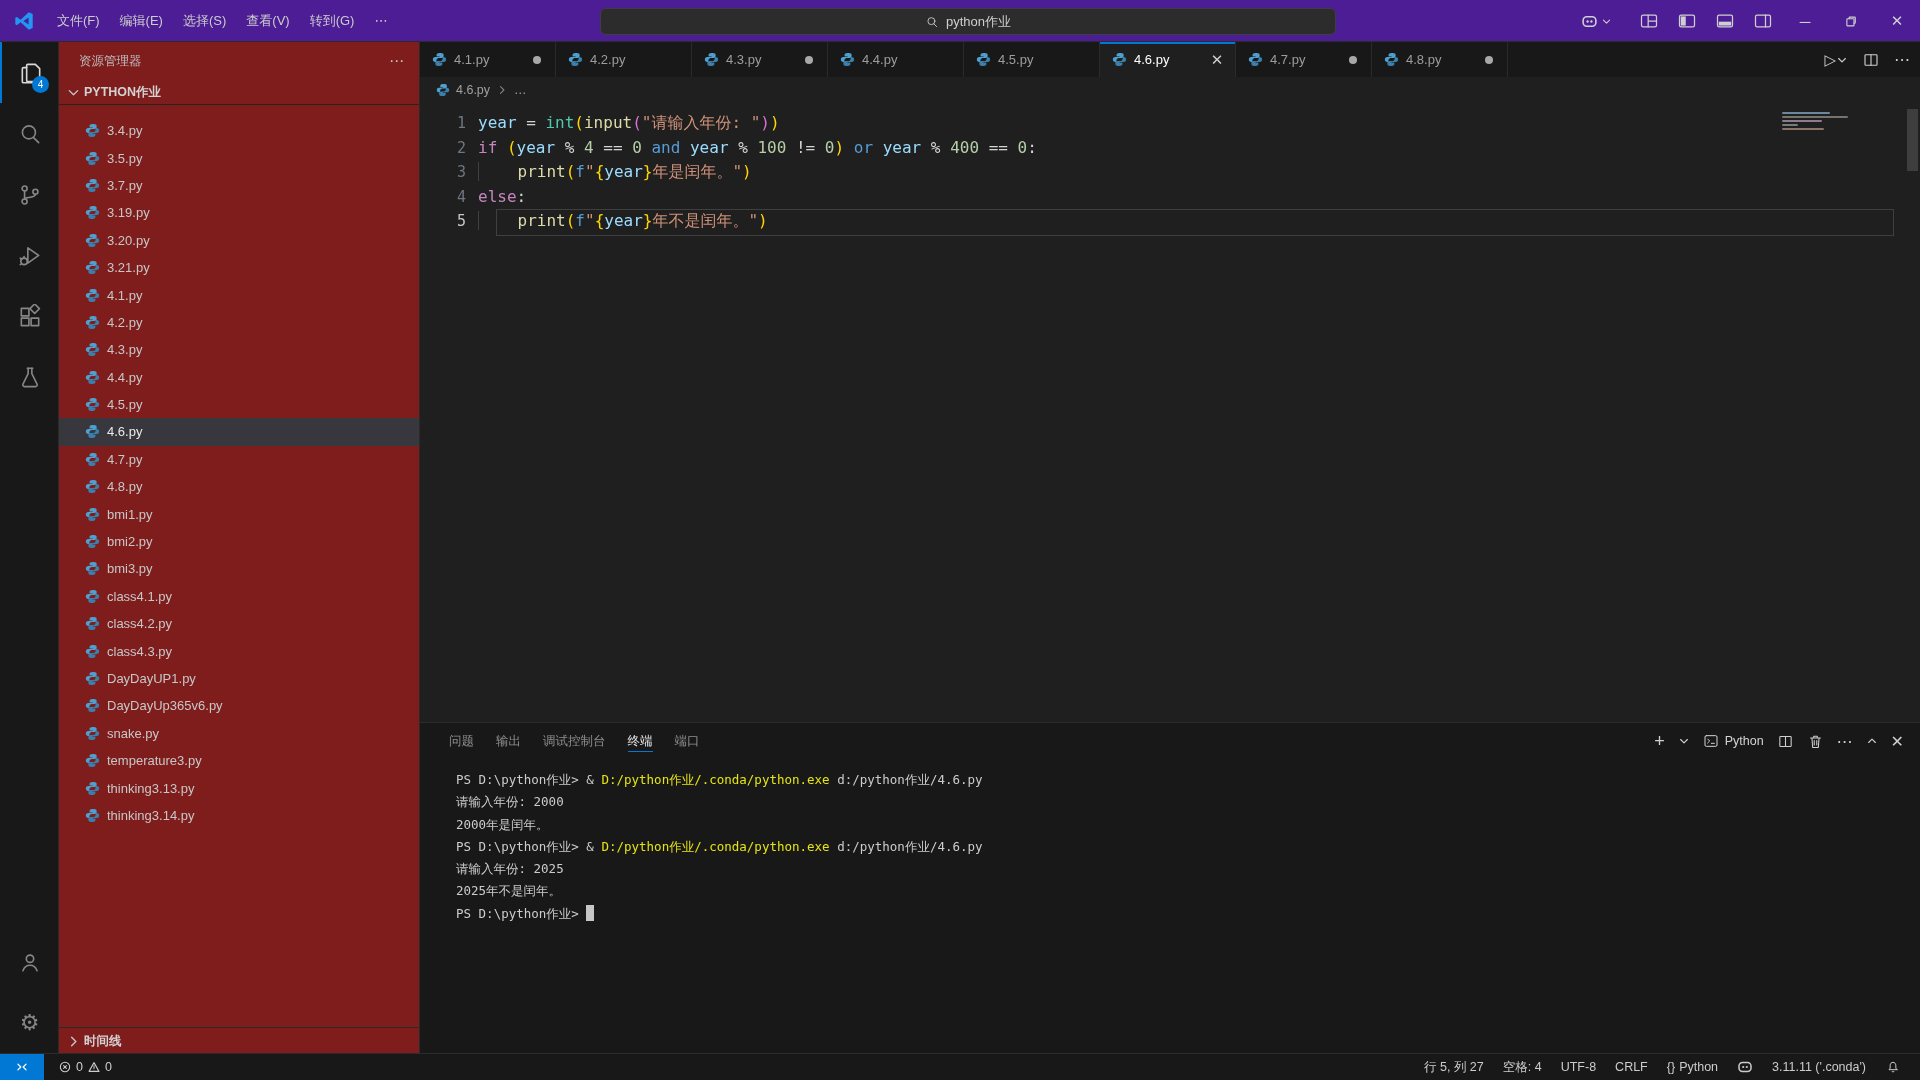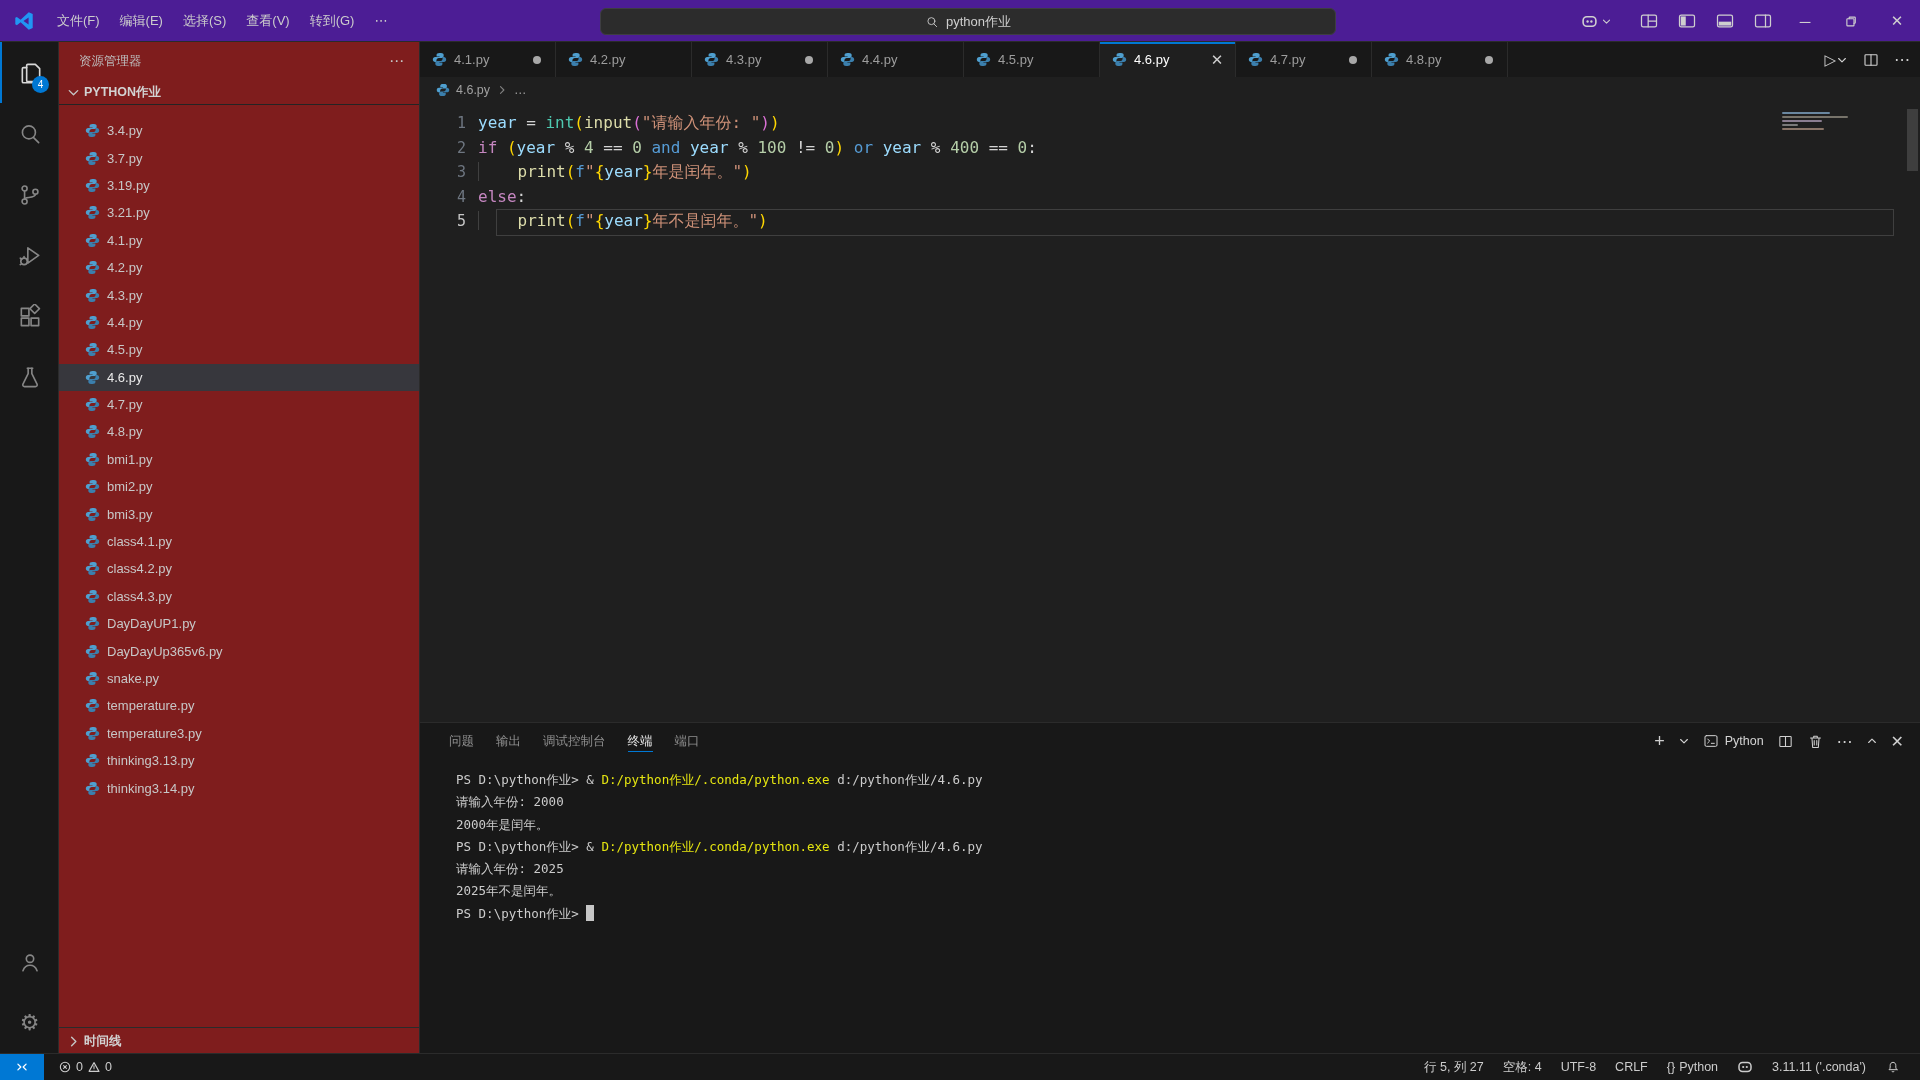--- a/index.html
+++ b/index.html
@@ -327,32 +327,44 @@
       <div class="file-row">
         <svg class="pyic" style="width: 15px; height: 15px;">
           <use href="#i-py"></use>
         </svg>
         <span class="file-label">3.4.py</span>
       </div>
       <div class="file-row">
         <svg class="pyic" style="width: 15px; height: 15px;">
           <use href="#i-py"></use>
         </svg>
+        <span class="file-label">3.5.py</span>
+      </div>
+      <div class="file-row">
+        <svg class="pyic" style="width: 15px; height: 15px;">
+          <use href="#i-py"></use>
+        </svg>
         <span class="file-label">3.7.py</span>
       </div>
       <div class="file-row">
         <svg class="pyic" style="width: 15px; height: 15px;">
           <use href="#i-py"></use>
         </svg>
         <span class="file-label">3.19.py</span>
       </div>
       <div class="file-row">
         <svg class="pyic" style="width: 15px; height: 15px;">
           <use href="#i-py"></use>
         </svg>
+        <span class="file-label">3.20.py</span>
+      </div>
+      <div class="file-row">
+        <svg class="pyic" style="width: 15px; height: 15px;">
+          <use href="#i-py"></use>
+        </svg>
         <span class="file-label">3.21.py</span>
       </div>
       <div class="file-row">
         <svg class="pyic" style="width: 15px; height: 15px;">
           <use href="#i-py"></use>
         </svg>
         <span class="file-label">4.1.py</span>
       </div>
       <div class="file-row">
         <svg class="pyic" style="width: 15px; height: 15px;">
@@ -442,26 +454,20 @@
         <svg class="pyic" style="width: 15px; height: 15px;">
           <use href="#i-py"></use>
         </svg>
         <span class="file-label">DayDayUp365v6.py</span>
       </div>
       <div class="file-row">
         <svg class="pyic" style="width: 15px; height: 15px;">
           <use href="#i-py"></use>
         </svg>
         <span class="file-label">snake.py</span>
-      </div>
-      <div class="file-row">
-        <svg class="pyic" style="width: 15px; height: 15px;">
-          <use href="#i-py"></use>
-        </svg>
-        <span class="file-label">temperature.py</span>
       </div>
       <div class="file-row">
         <svg class="pyic" style="width: 15px; height: 15px;">
           <use href="#i-py"></use>
         </svg>
         <span class="file-label">temperature3.py</span>
       </div>
       <div class="file-row">
         <svg class="pyic" style="width: 15px; height: 15px;">
           <use href="#i-py"></use>

